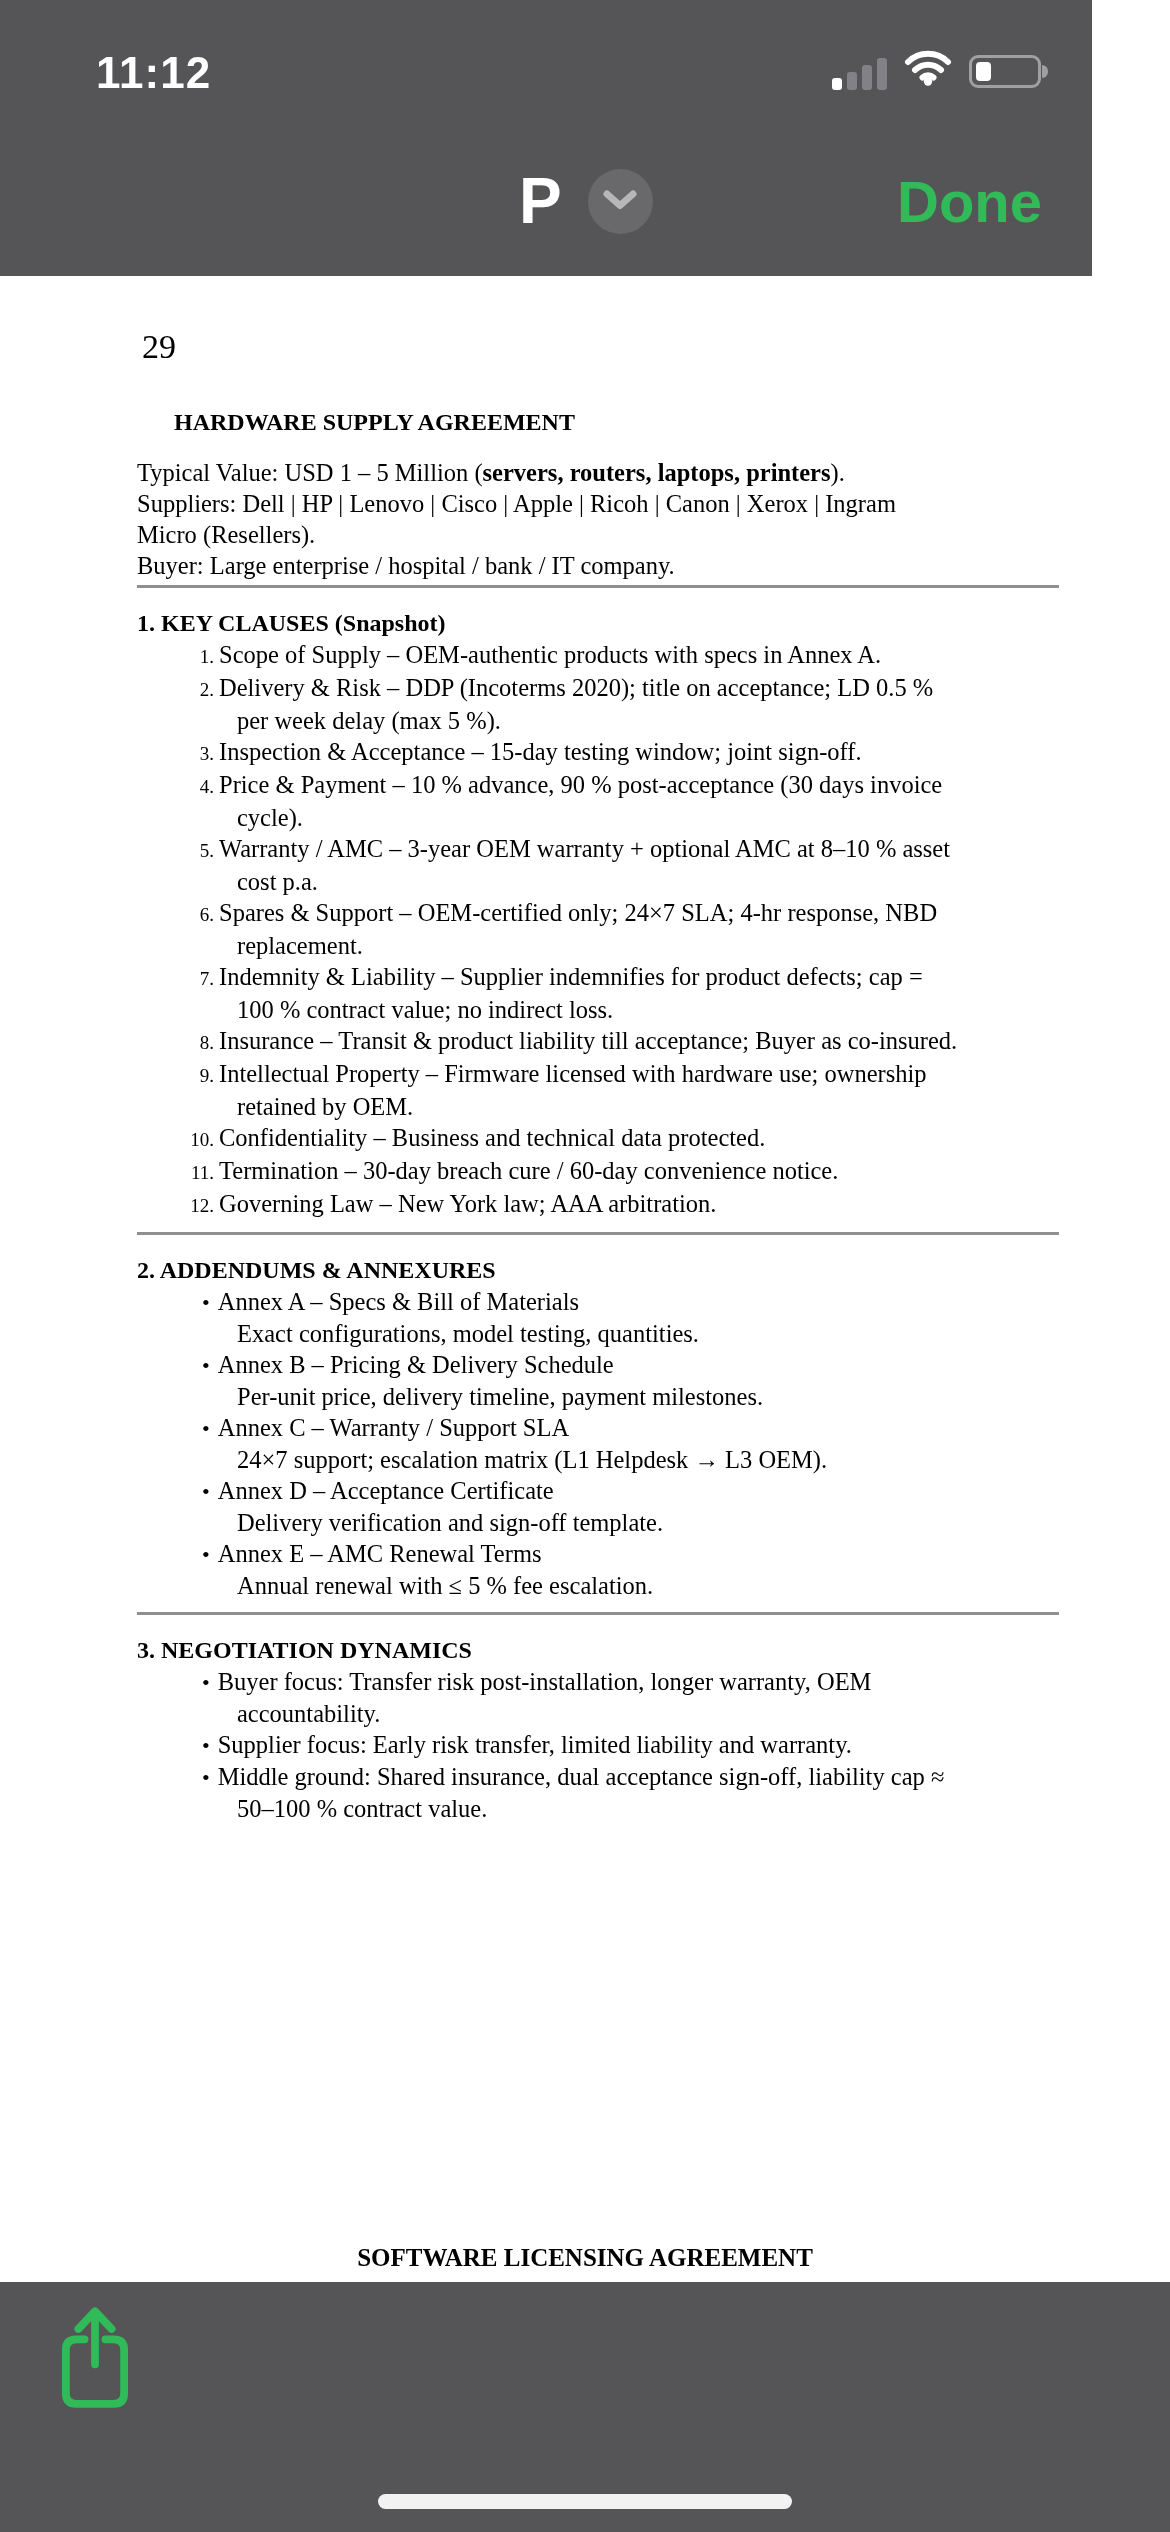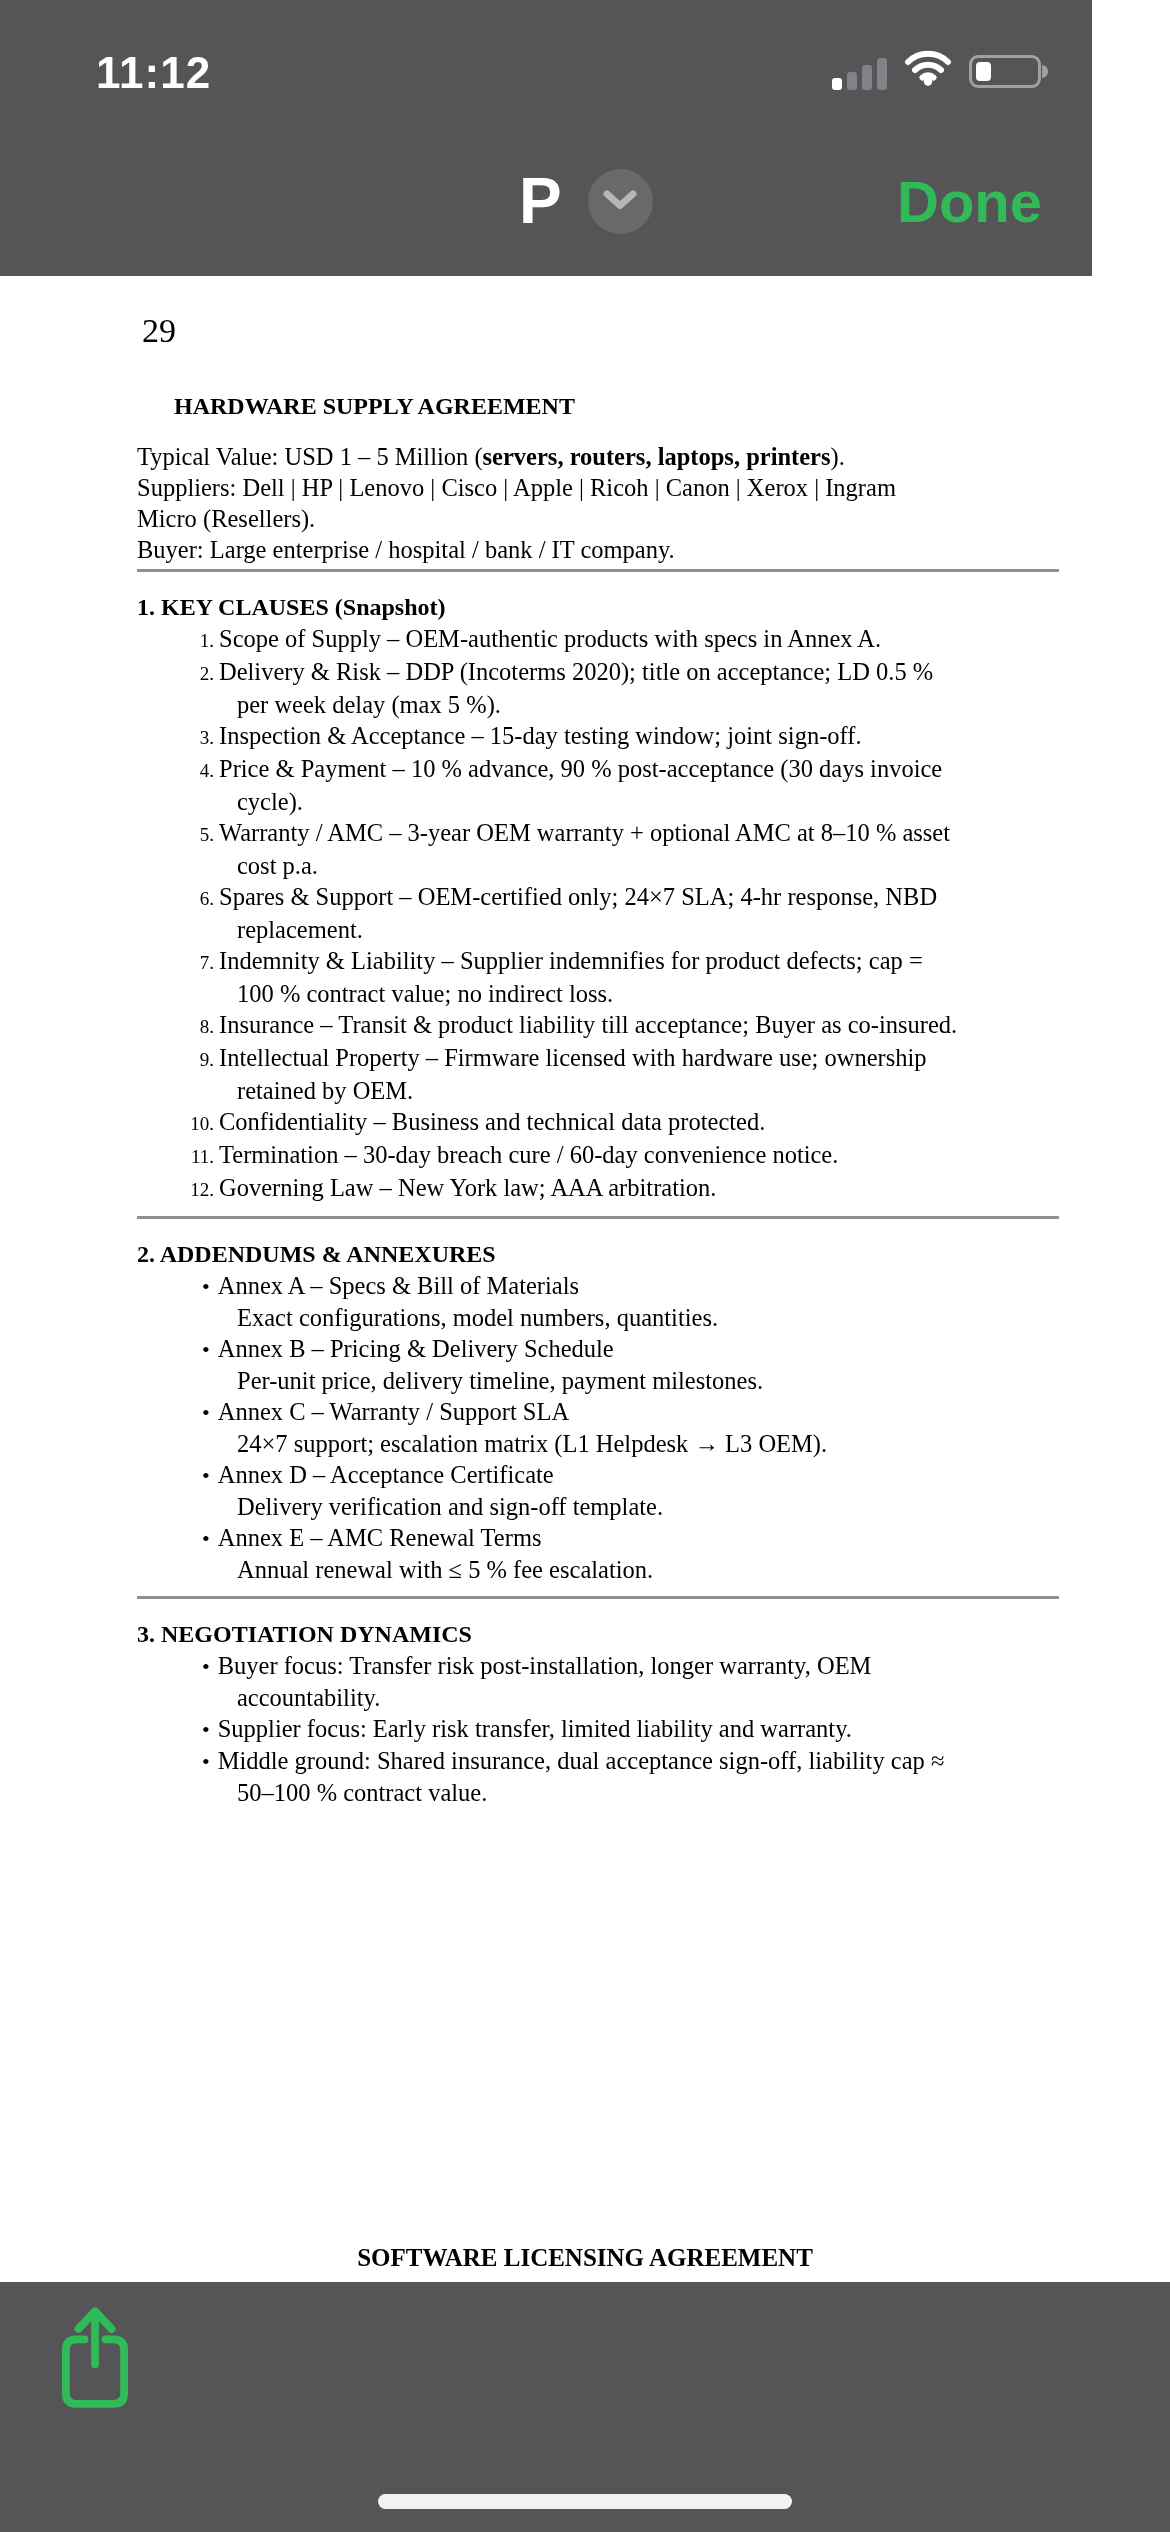--- a/index.html
+++ b/index.html
@@ -30,21 +30,21 @@
   .battery{position:relative;width:66px;height:27px;border:3.5px solid var(--battery-outline);border-radius:9px;margin-bottom:2px;}
   .battery .fill{position:absolute;left:4px;top:4px;width:15px;height:19px;border-radius:4px;background:#fff;}
   .battery .tip{position:absolute;right:-10px;top:7px;width:6px;height:13px;border-radius:0 6px 6px 0;background:var(--battery-outline);}
   .toolbar-title{position:absolute;left:519px;top:168px;height:66px;display:flex;align-items:center;gap:26px;}
   .p-title{font-size:64px;font-weight:700;color:#fff;line-height:66px;}
   .chevron-btn{width:65px;height:65px;border-radius:50%;background:var(--circle-btn);border:none;display:flex;align-items:center;justify-content:center;padding:0;cursor:pointer;}
   .done-btn{position:absolute;right:50px;top:168px;background:none;border:none;padding:0;font-family:"Liberation Sans",sans-serif;font-size:58px;font-weight:700;color:var(--accent-green);cursor:pointer;}
   
   .page{position:absolute;left:0;top:276px;width:1170px;height:2006px;background:#fff;color:#000;
         font-family:"Liberation Serif","DejaVu Serif",serif;}
-  .doc{position:absolute;left:0;top:0;right:0;padding:23px 100px 0 137px;font-size:24.5px;line-height:31px;}
+  .doc{position:absolute;left:0;top:16px;right:0;padding:23px 100px 0 137px;font-size:24.5px;line-height:31px;}
   .page-number{font-size:34px;line-height:40px;margin:12px 0 0 5px;}
   .doc-title{font-weight:700;font-size:24px;margin-top:40px;margin-left:37px;}
   .intro{margin-top:19px;}
   .line{white-space:nowrap;}
   .b{font-weight:700;margin-top:9px;}
   .rule{height:3px;background:var(--divider);border:none;width:922px;margin:4px 0 0 0;}
   .rule.gap{margin-top:11px;}
   .section-heading{font-weight:700;font-size:24px;margin-top:20px;line-height:31px;}
   .line.l1num{margin-left:29px;}
   .line.l1bul{margin-left:65px;}
@@ -132,21 +132,21 @@
             <div class="line l1num"><span class="mark">11.</span>Termination – 30-day breach cure / 60-day convenience notice.</div>
             <div class="line l1num"><span class="mark">12.</span>Governing Law – New York law; AAA arbitration.</div>
           </div>
       </div>
       <hr class="rule gap">
 
       <div>
         <div class="section-heading">2. ADDENDUMS &amp; ANNEXURES</div>
         <div class="items">
             <div class="line l1bul"><span class="bullet">•</span>Annex A – Specs &amp; Bill of Materials</div>
-            <div class="line cont">Exact configurations, model numbers, quantities.</div>
+            <div class="line cont">Exact configurations, model testing, quantities.</div>
             <div class="line l1bul"><span class="bullet">•</span>Annex B – Pricing &amp; Delivery Schedule</div>
             <div class="line cont">Per-unit price, delivery timeline, payment milestones.</div>
             <div class="line l1bul"><span class="bullet">•</span>Annex C – Warranty / Support SLA</div>
             <div class="line cont">24×7 support; escalation matrix (L1 Helpdesk → L3 OEM).</div>
             <div class="line l1bul"><span class="bullet">•</span>Annex D – Acceptance Certificate</div>
             <div class="line cont">Delivery verification and sign-off template.</div>
             <div class="line l1bul"><span class="bullet">•</span>Annex E – AMC Renewal Terms</div>
             <div class="line cont">Annual renewal with ≤ 5 % fee escalation.</div>
           </div>
       </div>

